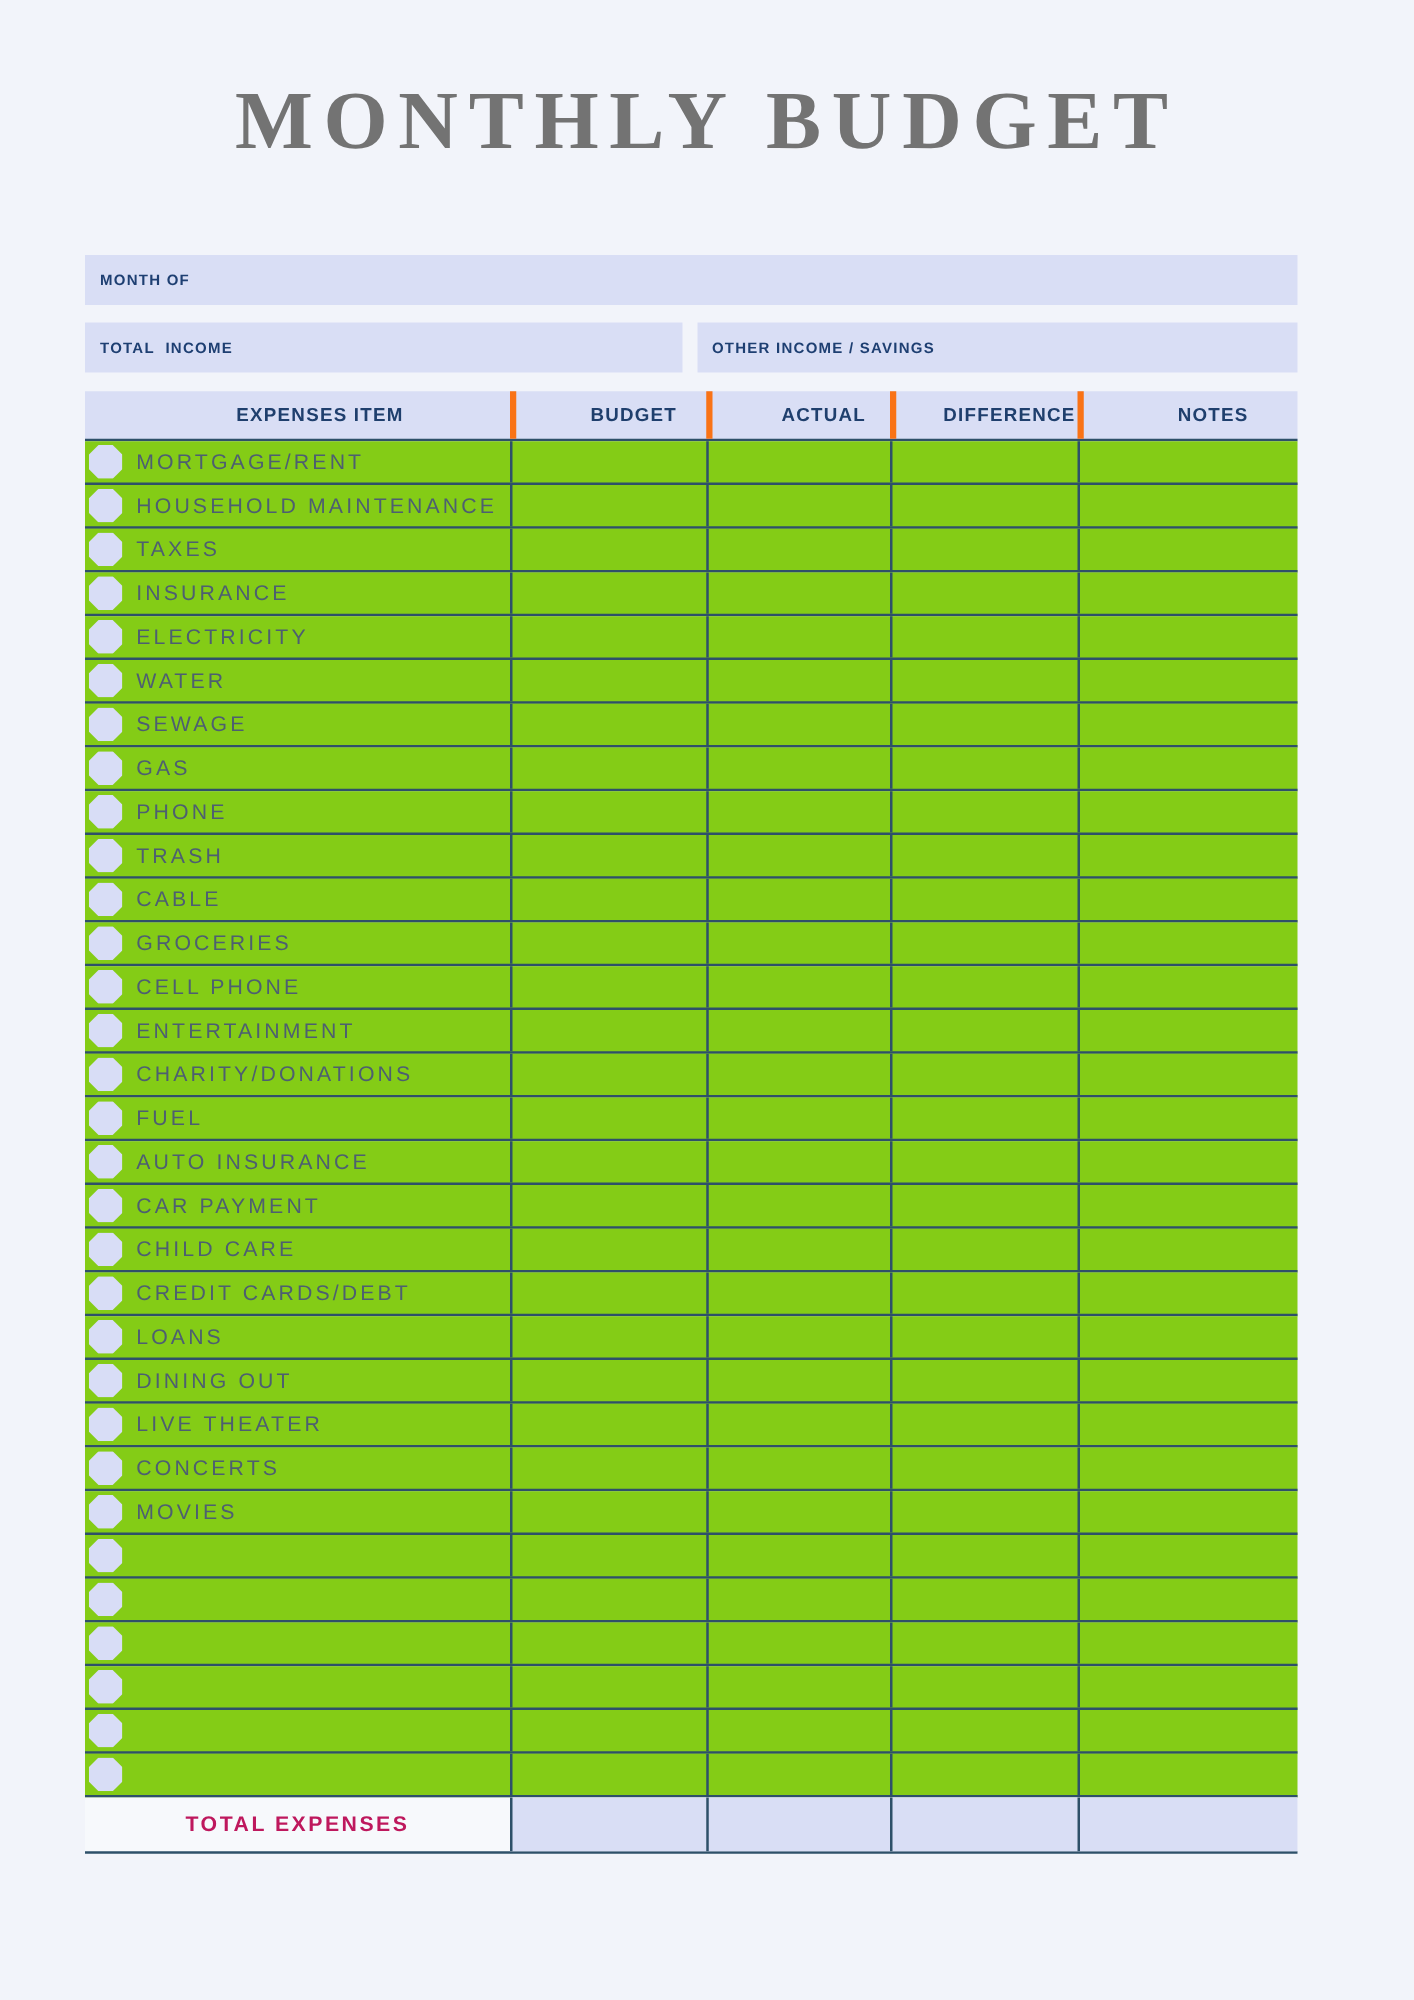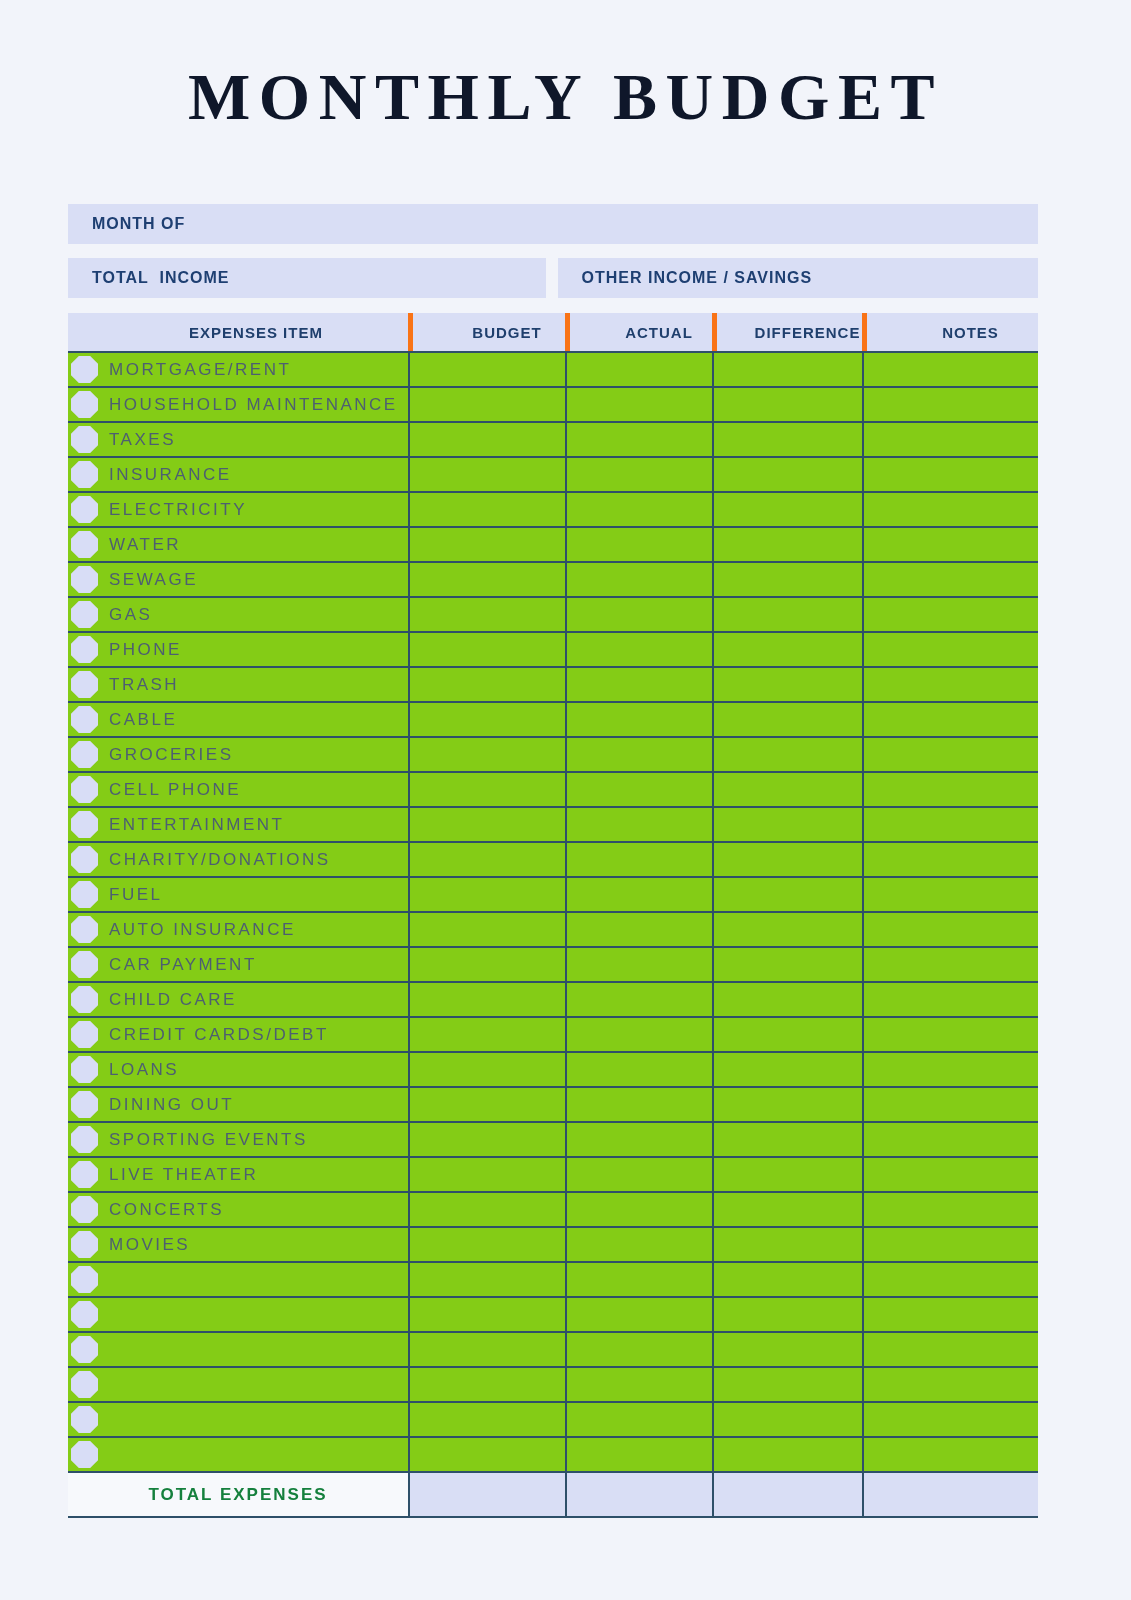--- a/index.html
+++ b/index.html
@@ -25,33 +25,33 @@
   
   .title {
     margin: 0;
     padding-top: 64px;
     text-align: center;
     font-family: "Liberation Serif", serif;
     font-weight: 700;
     font-size: 66px;
     line-height: 1;
     letter-spacing: 0.13em;
-    color: #0f172a;
+    color: #737373;
   }
   
   .bar {
     background: #d9def5;
     height: 40px;
     display: flex;
     align-items: center;
   }
   .bar-label {
-    padding-left: 24px;
+    padding-left: 12px;
     font-weight: bold;
-    font-size: 16px;
+    font-size: 12px;
     letter-spacing: 1px;
     color: #1e3f72;
     white-space: pre;
   }
   .bar-input {
     flex: 1;
     height: 100%;
   }
   .month-bar { margin-top: 74px; }
   .income-row {
@@ -122,21 +122,21 @@
     justify-content: center;
   }
   .tf + .tf {
     border-left: 2px solid #2e5069;
     background: #d9def5;
   }
   .tf-label {
     font-weight: bold;
     font-size: 17px;
     letter-spacing: 2px;
-    color: #15803d;
+    color: #be185d;
   }
 </style>
 </head>
 <body>
 
 <div class="page">
   <h1 class="title">MONTHLY BUDGET</h1>
 
   <div class="content">
 
@@ -373,30 +373,20 @@
             </div>
             <div class="td"></div>
             <div class="td"></div>
             <div class="td"></div>
             <div class="td"></div>
           </div>
           <div class="trow">
             <div class="td">
               <span class="bullet"></span>
               <span class="item-label">DINING OUT</span>
-            </div>
-            <div class="td"></div>
-            <div class="td"></div>
-            <div class="td"></div>
-            <div class="td"></div>
-          </div>
-          <div class="trow">
-            <div class="td">
-              <span class="bullet"></span>
-              <span class="item-label">SPORTING EVENTS</span>
             </div>
             <div class="td"></div>
             <div class="td"></div>
             <div class="td"></div>
             <div class="td"></div>
           </div>
           <div class="trow">
             <div class="td">
               <span class="bullet"></span>
               <span class="item-label">LIVE THEATER</span>

